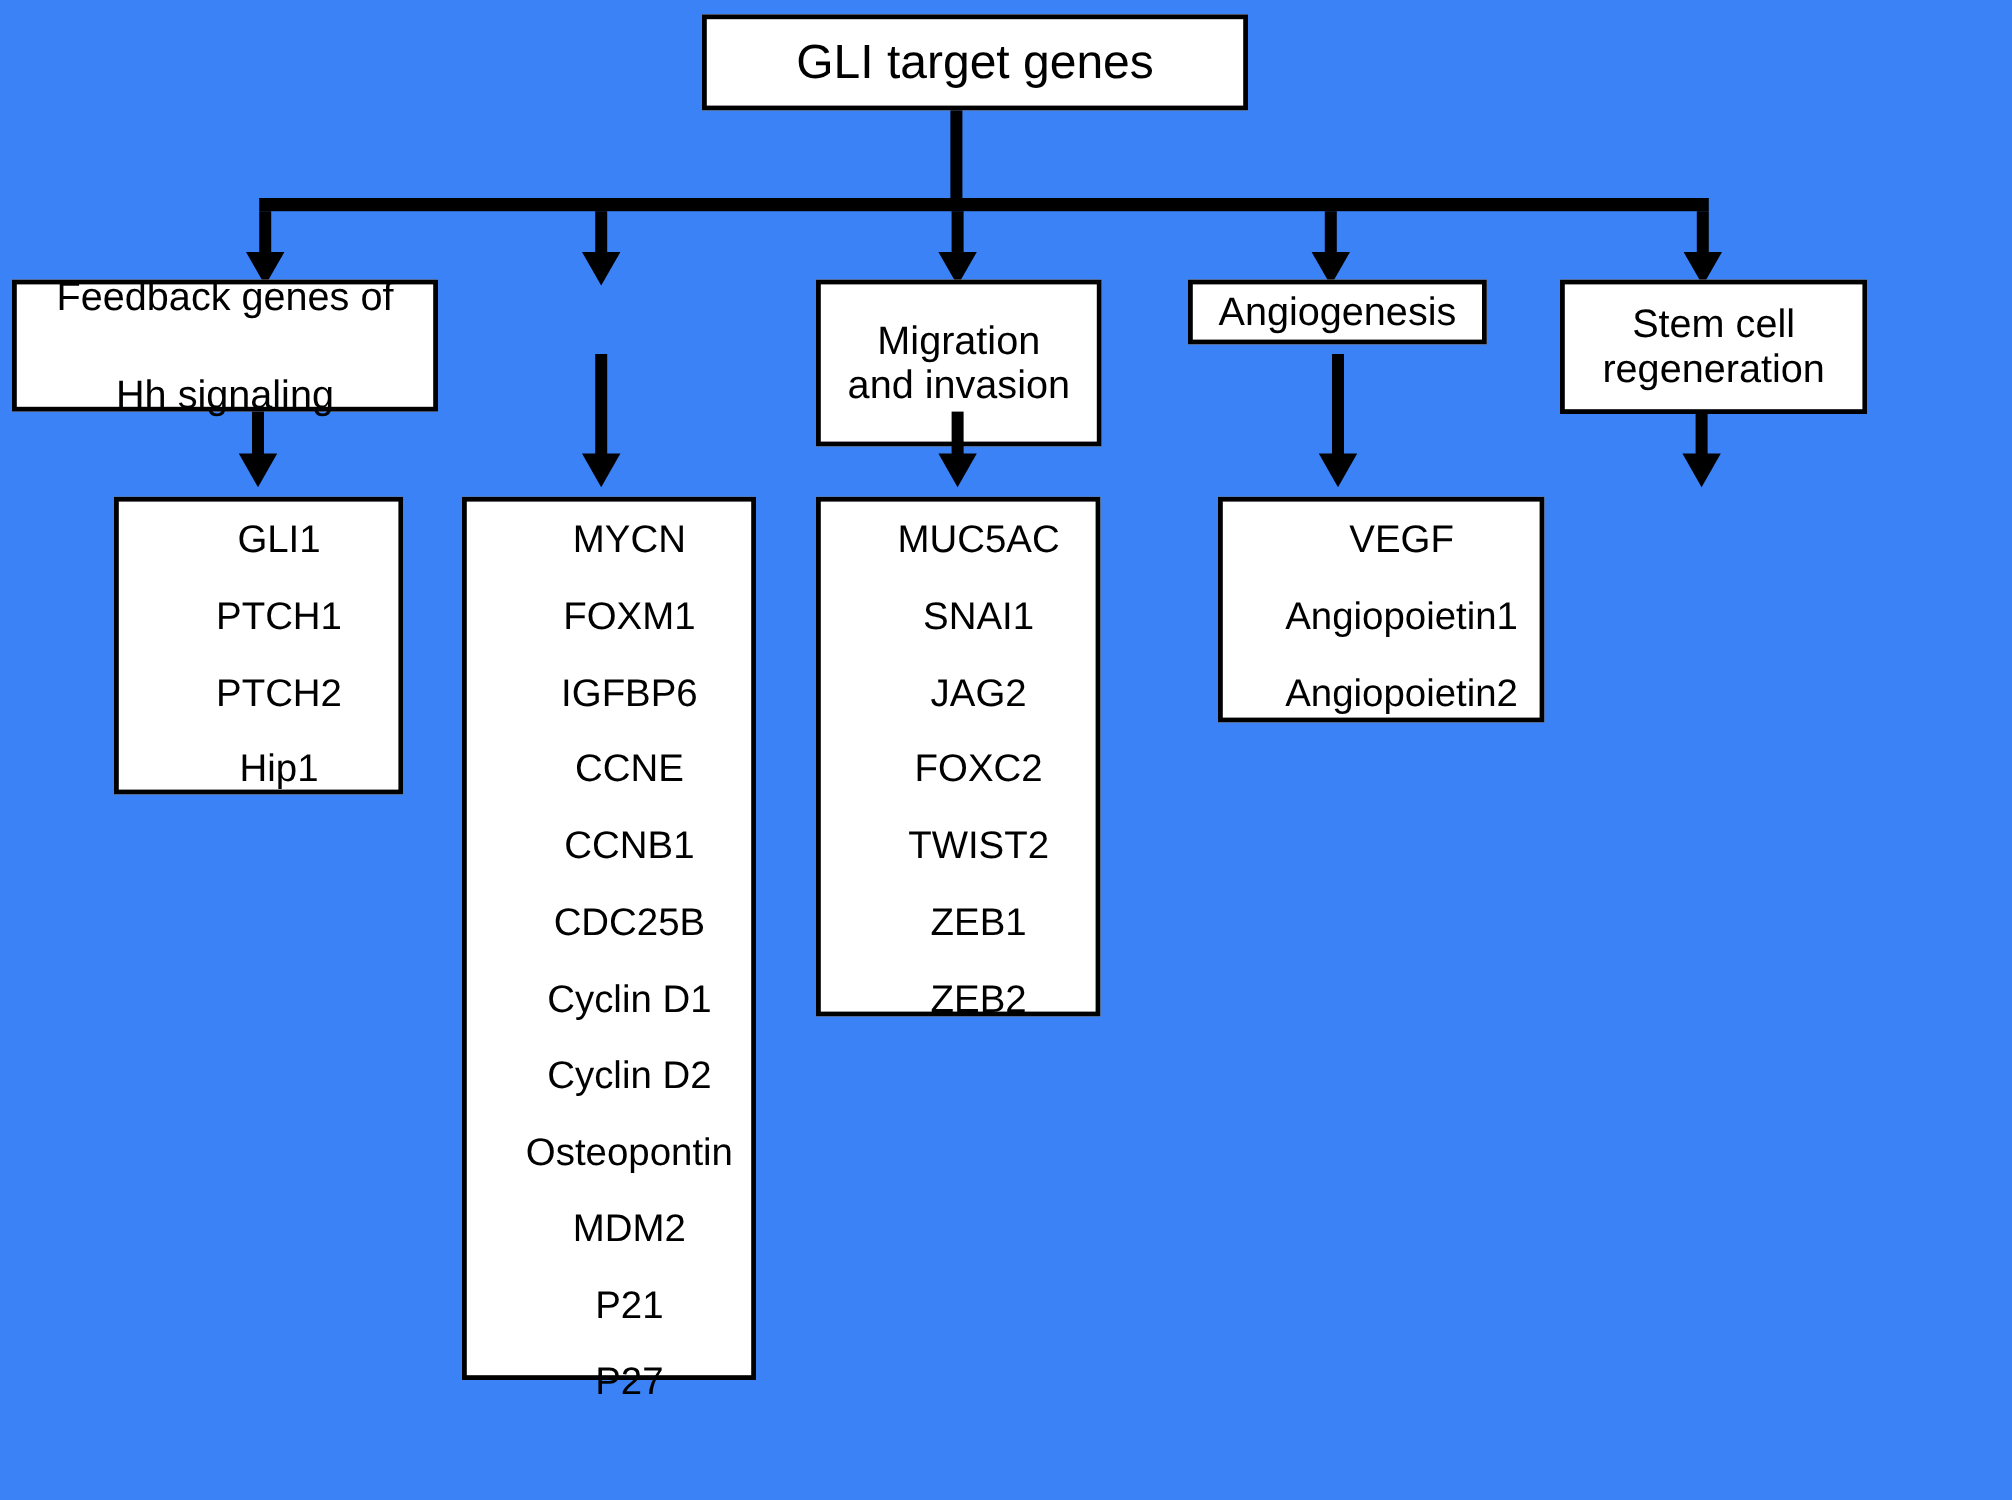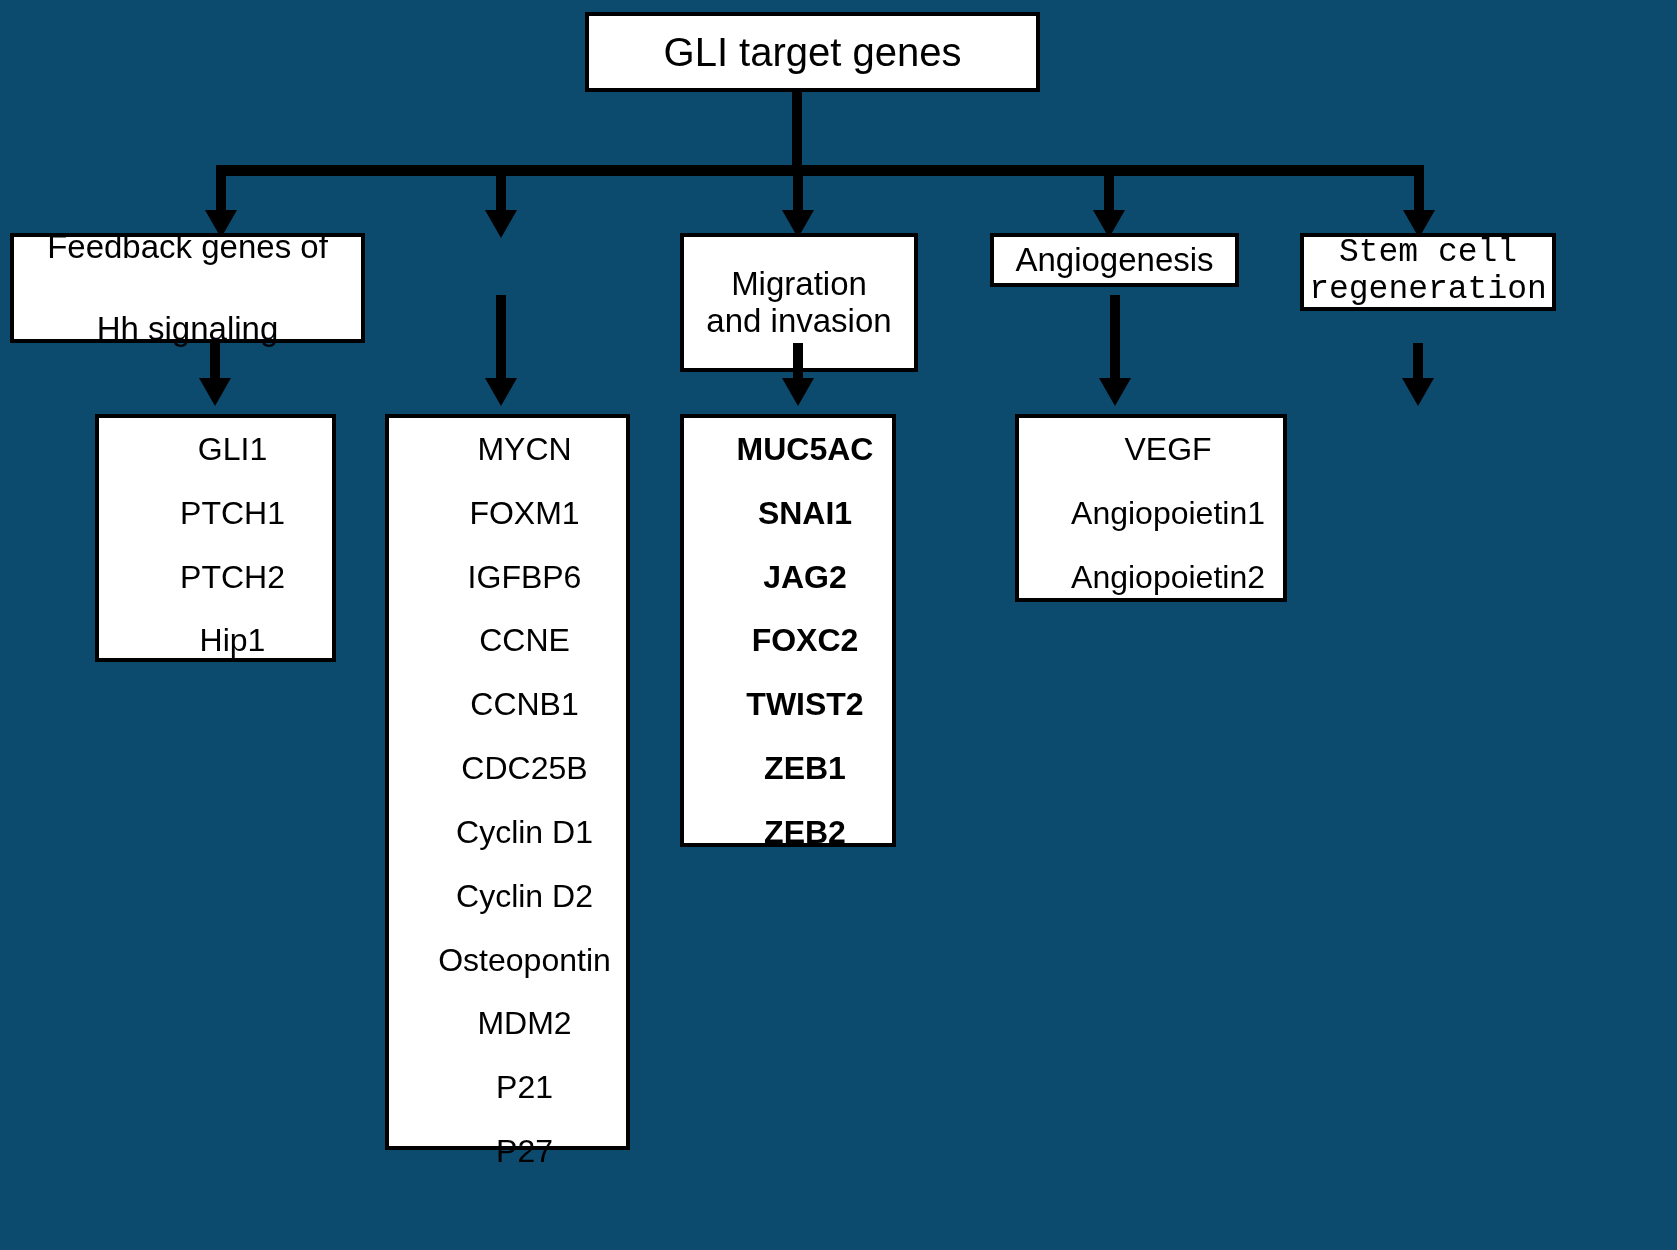--- a/index.html
+++ b/index.html
@@ -5,21 +5,21 @@
 <style>
   html, body {
     margin: 0;
     padding: 0;
     background: #ffffff;
   }
   #canvas {
     position: relative;
     width: 1677px;
     height: 1250px;
-    background: #0c4a6e;
+    background: #3b82f6;
     font-family: "Liberation Sans", sans-serif;
     color: #000000;
     overflow: hidden;
   }
 
   
   .node {
     position: absolute;
     box-sizing: border-box;
     border: 4px solid #000000;
@@ -48,33 +48,33 @@
   
   .cat {
     font-size: 33px;
     justify-content: center;
     padding: 4px 8px;
   }
   #cat-0 { left: 10px;   top: 233px; width: 355px; height: 110px; gap: 45px; }
   #cat-1 { left: 388px;  top: 233px; width: 226px; height: 62px;  }
   #cat-2 { left: 680px;  top: 233px; width: 238px; height: 139px; }
   #cat-3 { left: 990px;  top: 233px; width: 249px; height: 54px;  }
-  #cat-4 { left: 1300px; top: 233px; width: 256px; height: 78px; font-family: Liberation Mono, monospace; }
+  #cat-4 { left: 1300px; top: 233px; width: 256px; height: 112px; }
 
   
   .genes {
     font-size: 32px;
     justify-content: flex-start;
     padding-top: 14px;
     padding-left: 34px;
   }
   .genes .line { margin: 0 0 28px 0; }
   #genes-0 { left: 95px;   top: 414px; width: 241px; height: 248px; }
   #genes-1 { left: 385px;  top: 414px; width: 245px; height: 736px; }
-  #genes-2 { left: 680px;  top: 414px; width: 216px; height: 433px; font-weight: bold; }
+  #genes-2 { left: 680px;  top: 414px; width: 237px; height: 433px; }
   #genes-3 { left: 995px;  top: 414px; width: 272px; height: 188px; margin-left: 20px; }
   #genes-4 { left: 1295px; top: 414px; width: 246px; height: 188px; }
 
   
   .vline {
     position: absolute;
     background: #000000;
     width: 10px;
   }
   .hline {

